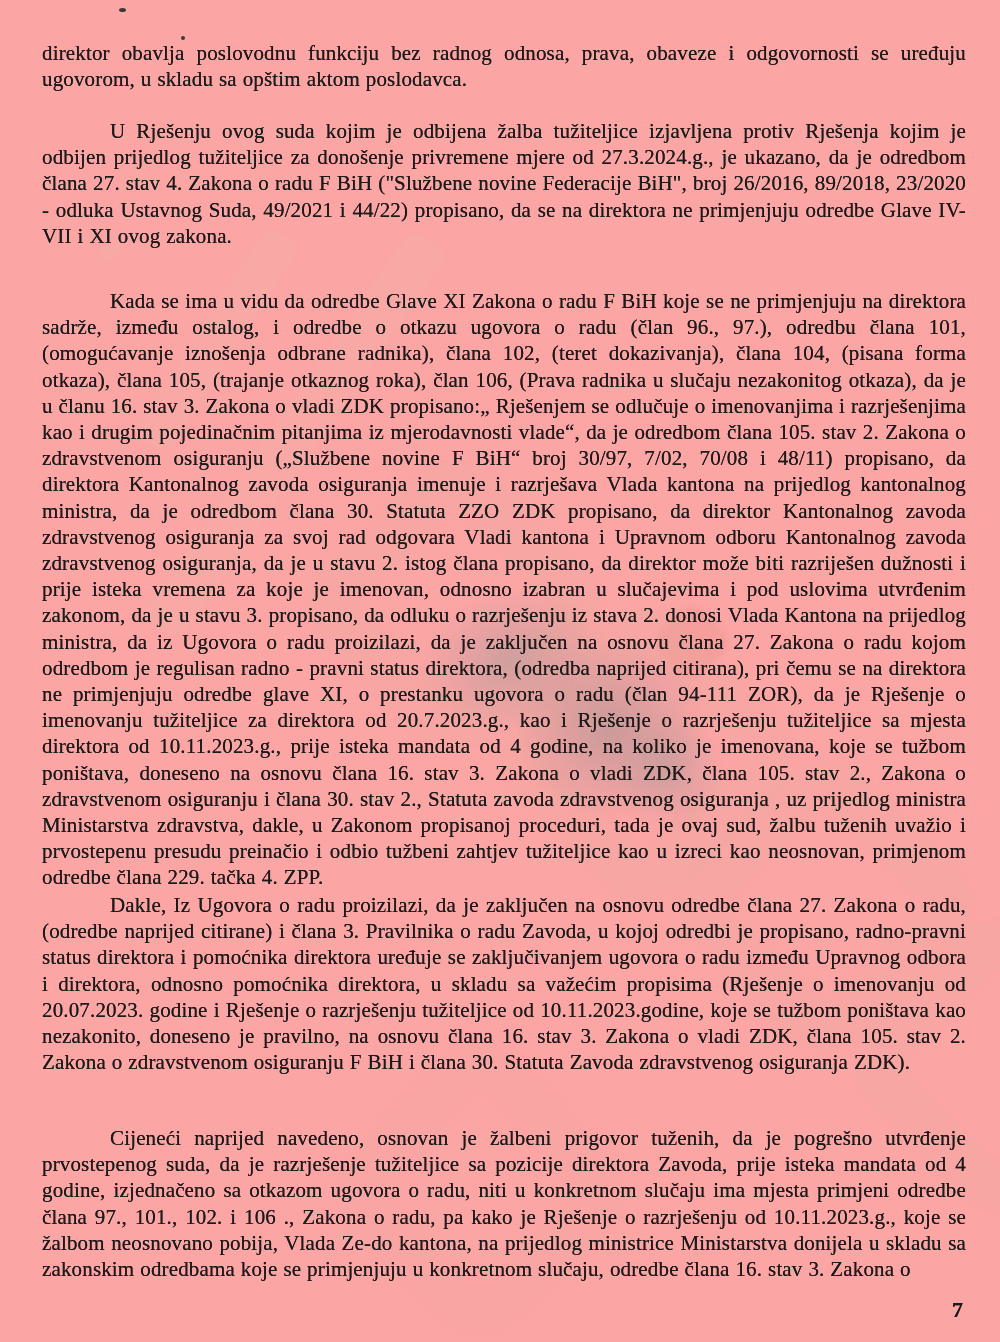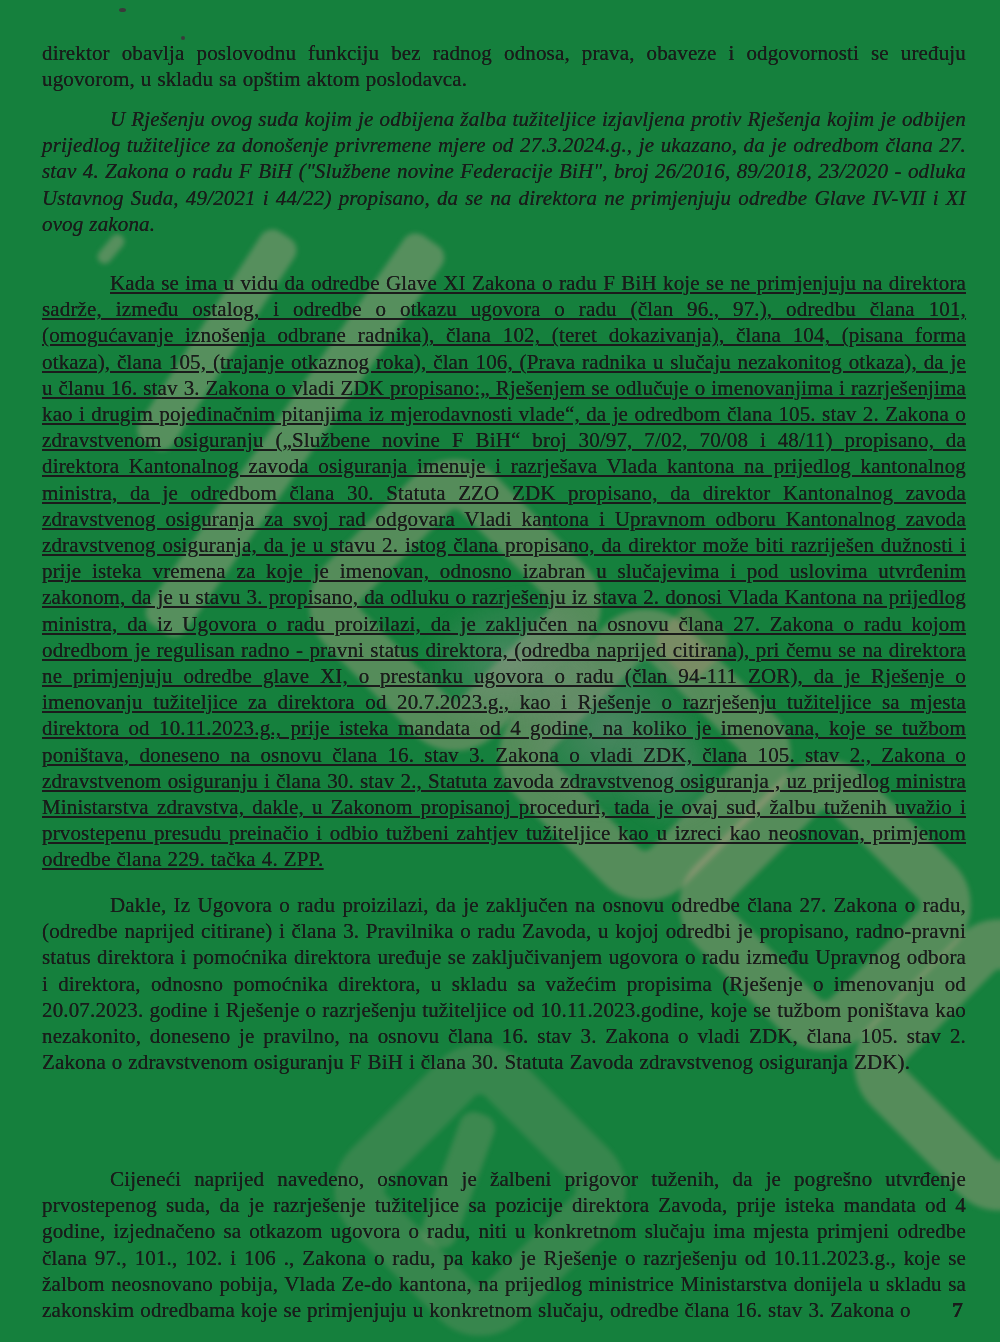--- a/index.html
+++ b/index.html
@@ -4,45 +4,45 @@
 <style>
   html, body {
     margin: 0;
     padding: 0;
     background: #fcfcfb;
   }
   .page {
     position: relative;
     width: 1000px;
     height: 1342px;
-    background: #15803d;
+    background: #fca5a5;
     overflow: hidden;
     font-family: "Liberation Serif", "DejaVu Serif", serif;
     color: #1b1b1b;
   }
   
   .para {
     position: absolute;
     left: 42px;
     width: 924px;
     font-size: 21px;
     line-height: 26.2px;
     text-align: justify;
     letter-spacing: 0.15px;
     word-spacing: 0.5px;
     hyphens: none;
     text-shadow: 0 0 0.6px rgba(15,15,15,0.85);
     z-index: 3;
   }
   .para.indent { text-indent: 68px; }
   .p1 { top: 40px; }
-  .p2 { top: 106px; font-style: italic; }
-  .p3 { top: 270px; text-decoration: underline; }
+  .p2 { top: 118px; }
+  .p3 { top: 288px; }
   .p4 { top: 892px; }
-  .p5 { top: 1166px; }
+  .p5 { top: 1125px; }
   .page-number {
     position: absolute;
     top: 1297px;
     right: 37px;
     font-size: 22px;
     font-weight: bold;
     text-shadow: 0 0 0.6px rgba(15,15,15,0.85);
     z-index: 3;
   }
   

